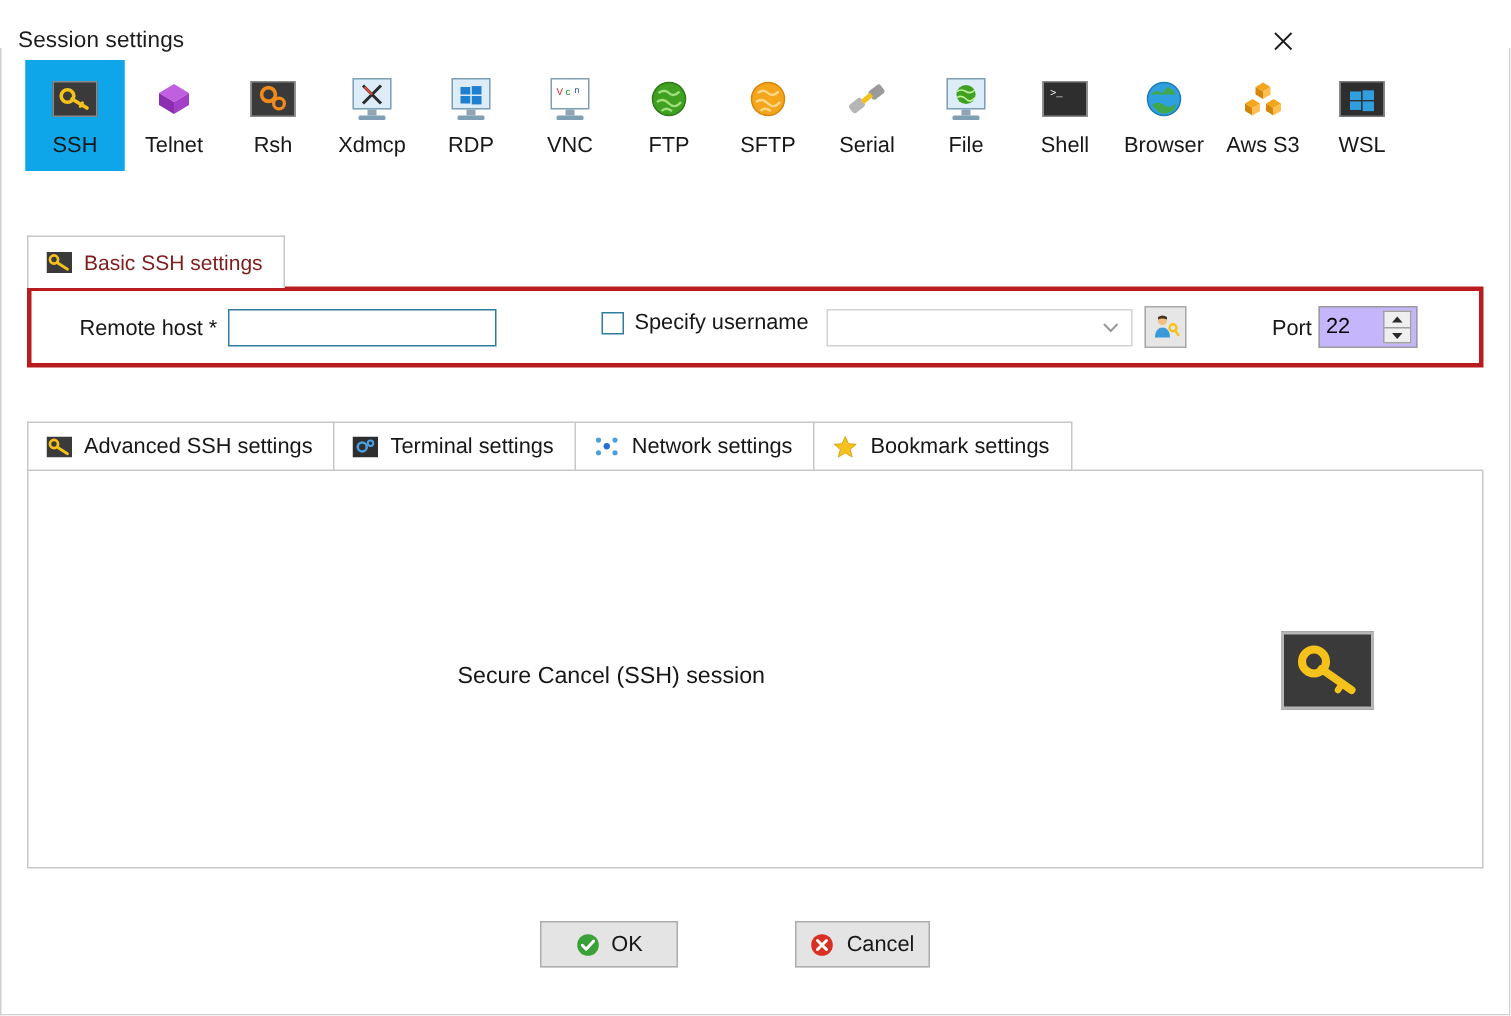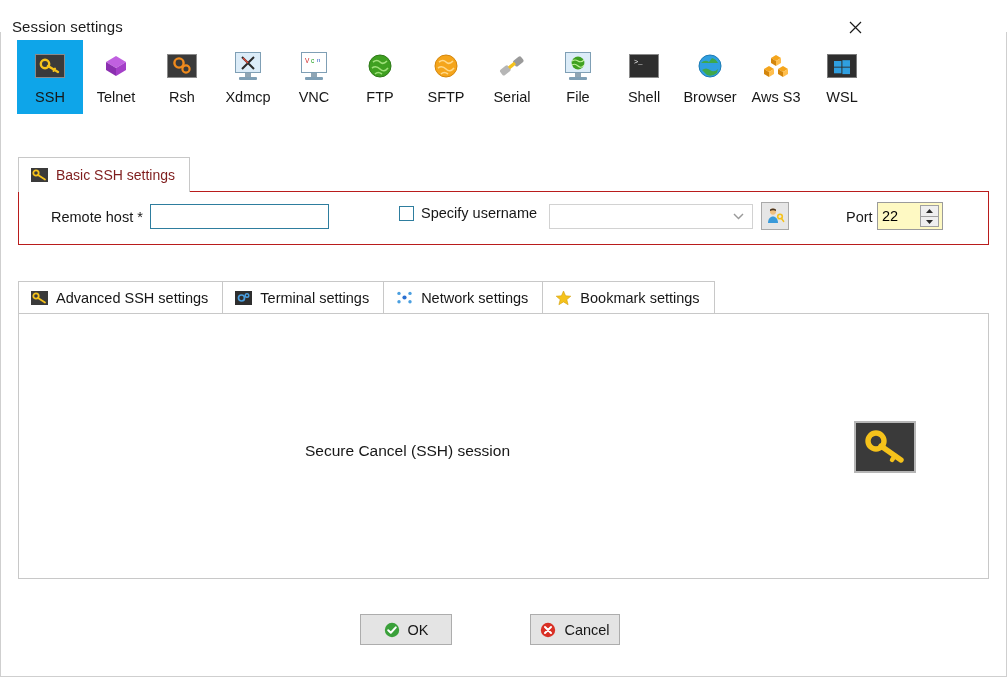--- a/index.html
+++ b/index.html
@@ -172,21 +172,21 @@
     color: #7f1d1d;
     white-space: nowrap;
   }
 
   .basic-panel {
     position: absolute;
     left: 18px;
     top: 191px;
     width: 971px;
     height: 54px;
-    border: 1px solid #b91c1c;
+    border: 3px solid #b91c1c;
     background: #ffffff;
     box-sizing: border-box;
     z-index: 2;
   }
   .basic-panel-inner {
     position: relative;
     width: 100%;
     height: 100%;
   }
 
@@ -271,21 +271,21 @@
 
   .lbl-port { left: 827px; top: 17px; }
 
   .port-spin {
     position: absolute;
     left: 858px;
     top: 10px;
     width: 66px;
     height: 28px;
     border: 1px solid #9b9b9b;
-    background: #fef9c3;
+    background: #c4b5fd;
     box-sizing: border-box;
     display: flex;
     align-items: stretch;
   }
   .port-spin input {
     flex: 1 1 auto;
     border: none;
     outline: none;
     font-family: "Liberation Sans", sans-serif;
     font-size: 14.5px;
@@ -457,20 +457,37 @@
             <path d="M4,3 L9,8" stroke="#d94a3a" stroke-width="1.6" fill="none"></path>
           </svg>
         </div>
         <div class="neck"></div>
           <div class="foot"></div>
       </div>
     </div>
     <div class="proto-label">Xdmcp</div>
   </div>
 
+  <div class="proto-item">
+    <div class="proto-icon">
+      <div class="monitor">
+        <div class="screen">
+          <svg width="16" height="14" viewBox="0 0 16 14">
+            <rect x="1" y="2" width="6.5" height="5" fill="#1f7fd0"></rect>
+            <rect x="8.5" y="1.4" width="6.5" height="5.6" fill="#1f7fd0"></rect>
+            <rect x="1" y="8" width="6.5" height="5" fill="#1f7fd0"></rect>
+            <rect x="8.5" y="8" width="6.5" height="5.6" fill="#1f7fd0"></rect>
+          </svg>
+        </div>
+        <div class="neck"></div>
+          <div class="foot"></div>
+      </div>
+    </div>
+    <div class="proto-label">RDP</div>
+  </div>
 
   <div class="proto-item">
     <div class="proto-icon">
       <div class="monitor">
         <div class="screen" style="background:#ffffff;">
           <svg width="20" height="14" viewBox="0 0 20 14">
             <text x="1" y="7" font-family="Liberation Sans, sans-serif" font-size="6.5" fill="#d02020">V</text>
             <text x="7" y="7" font-family="Liberation Sans, sans-serif" font-size="6.5" fill="#20a020">c</text>
             <text x="13" y="6" font-family="Liberation Sans, sans-serif" font-size="6" fill="#2050c0">n</text>
           </svg>

